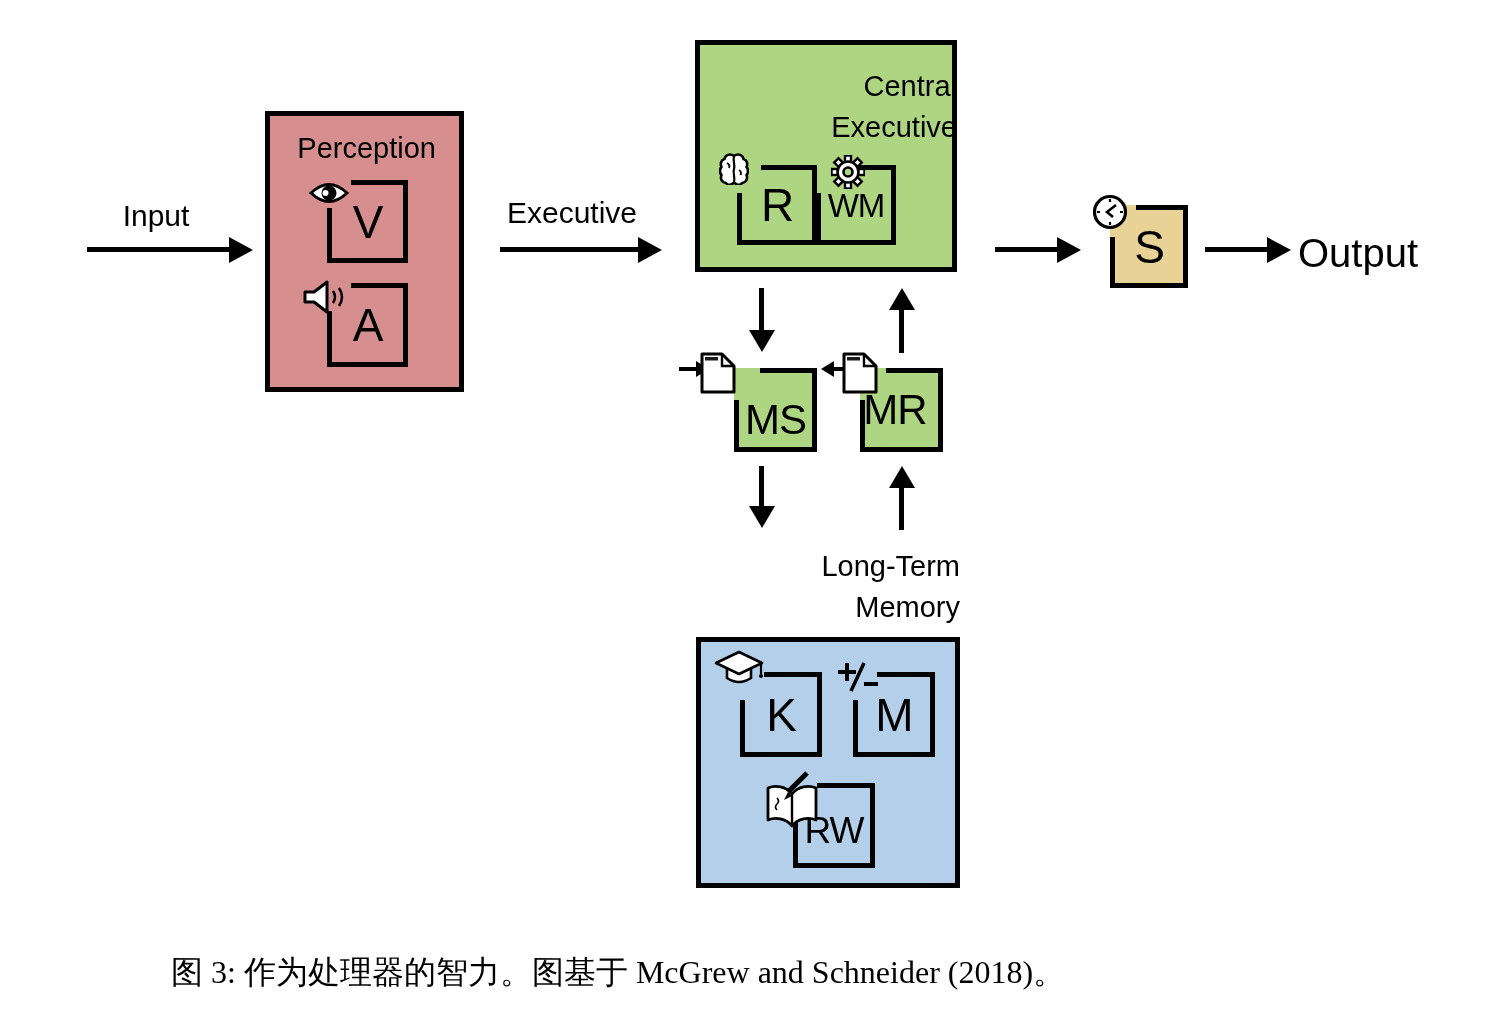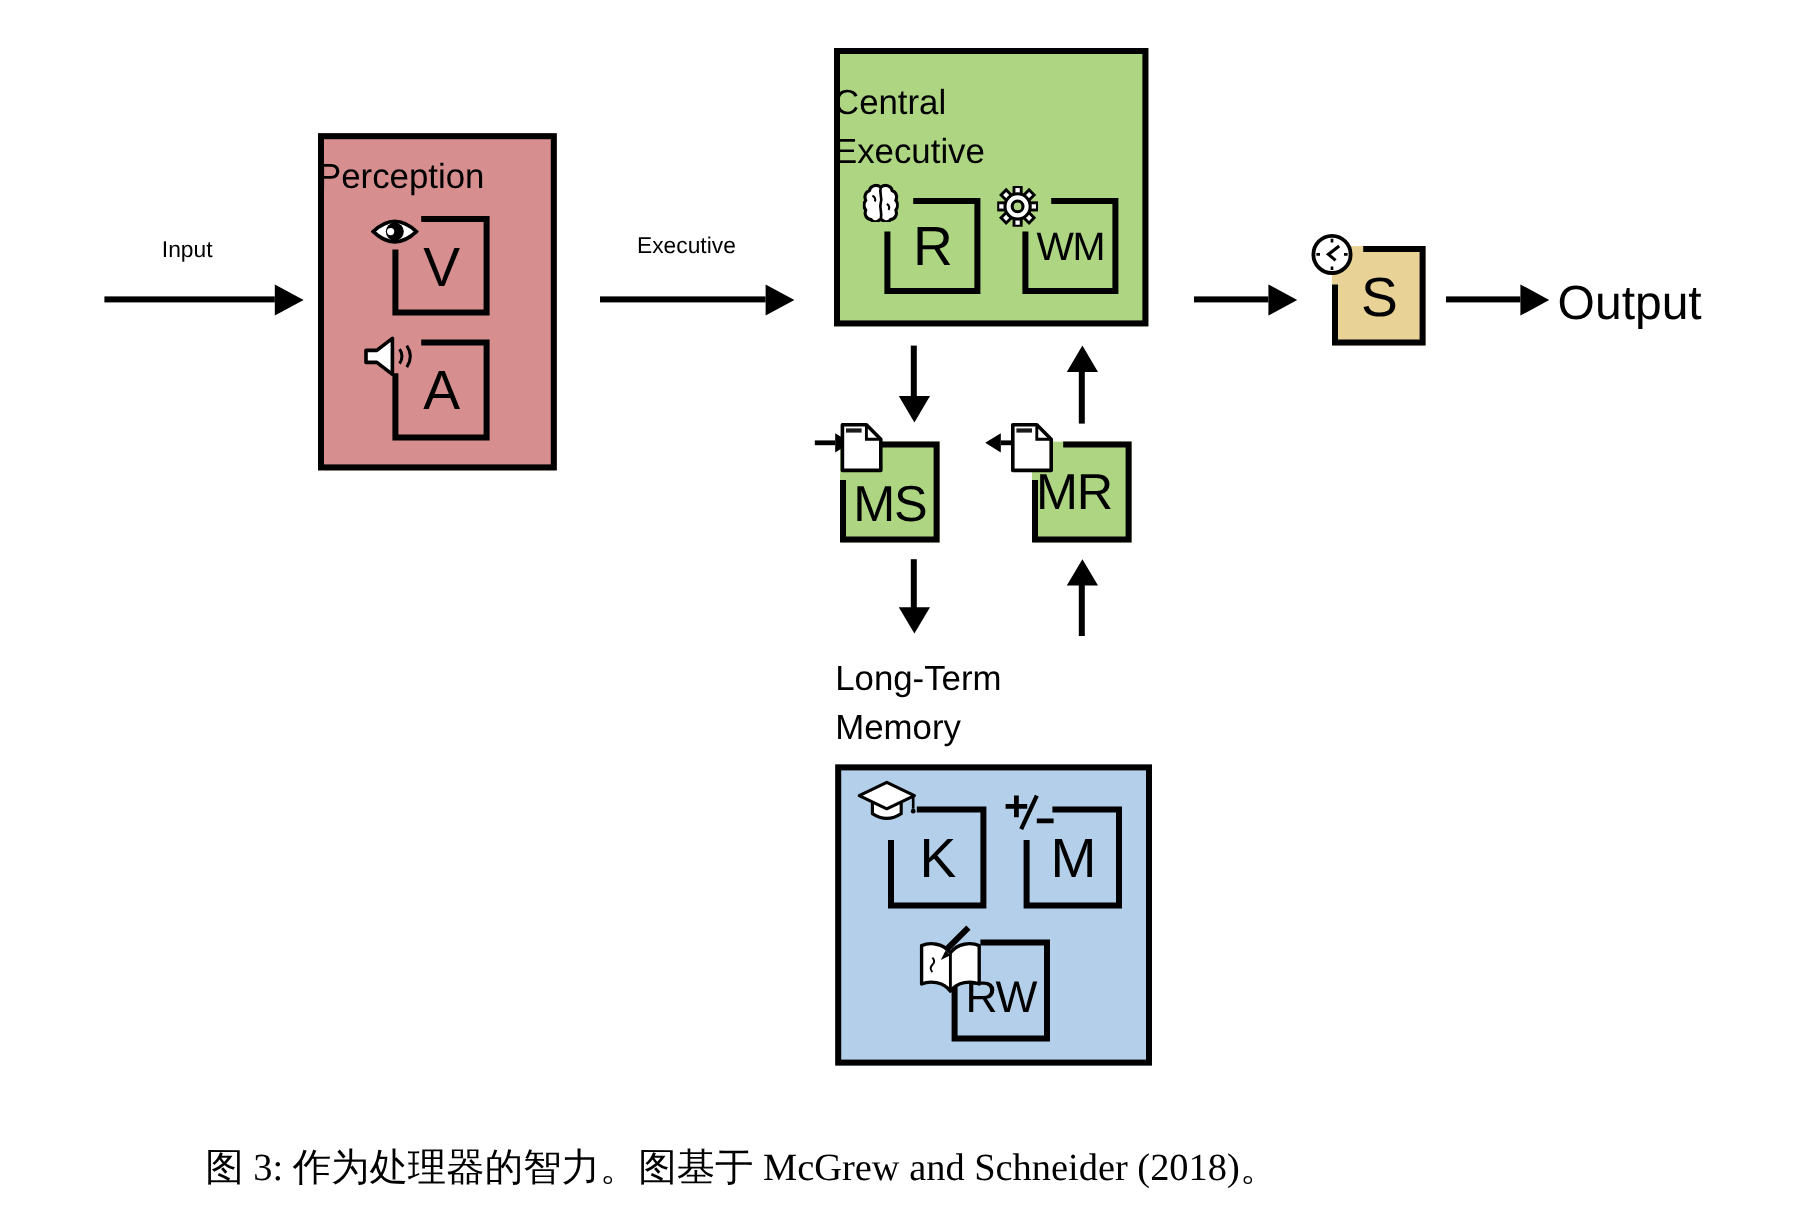--- a/index.html
+++ b/index.html
@@ -1,21 +1,21 @@
 <!DOCTYPE html>
 <html><head>
 <meta charset="utf-8">
 <style>
   html,body{margin:0;padding:0;background:#fff}
   .canvas{position:relative;width:1506px;height:1020px;background:#fff;overflow:hidden;
           font-family:"Liberation Sans","DejaVu Sans",sans-serif;color:#000}
-  .lbl{position:absolute;font-size:19px;line-height:1.1;white-space:nowrap}
+  .lbl{position:absolute;font-size:30px;line-height:1.1;white-space:nowrap}
   .center{text-align:center}
   .obox{position:absolute;border:5px solid #000;box-sizing:border-box}
-  .btitle{position:absolute;font-size:29px;text-align:left;line-height:41px;white-space:nowrap}
+  .btitle{position:absolute;font-size:29px;text-align:right;line-height:41px;white-space:nowrap}
   .bracket{position:absolute;display:flex;align-items:center;justify-content:center}
   .bracket svg{position:absolute;left:0;top:0;display:block;overflow:visible}
   .abbr{position:relative;font-size:46px;line-height:1;letter-spacing:-1px}
   .hline{position:absolute;height:5px;background:#000}
   .vline{position:absolute;width:5px;background:#000}
   .head-r{position:absolute;width:0;height:0;border-top:13px solid transparent;border-bottom:13px solid transparent;border-left:24px solid #000}
   .head-l-sm{position:absolute;width:0;height:0;border-top:8px solid transparent;border-bottom:8px solid transparent;border-right:13px solid #000}
   .head-r-sm{position:absolute;width:0;height:0;border-top:8px solid transparent;border-bottom:8px solid transparent;border-left:13px solid #000}
   .head-d{position:absolute;width:0;height:0;border-left:13px solid transparent;border-right:13px solid transparent;border-top:22px solid #000}
   .head-u{position:absolute;width:0;height:0;border-left:13px solid transparent;border-right:13px solid transparent;border-bottom:22px solid #000}
@@ -56,21 +56,21 @@
     <span class="abbr">A</span>
   </div>
 
   <div class="bracket" style="left:737px;top:165px;width:80px;height:80px">
     <svg width="80" height="80" viewBox="0 0 80 80">
         <path d="M24 2.5 H77.5 V77.5 H2.5 V28" fill="none" stroke="#000" stroke-width="5"></path>
       </svg>
     <span class="abbr">R</span>
   </div>
 
-  <div class="bracket" style="left:852px;top:165px;width:80px;height:80px">
+  <div class="bracket" style="left:816px;top:165px;width:80px;height:80px">
     <svg width="80" height="80" viewBox="0 0 80 80">
         <path d="M24 2.5 H77.5 V77.5 H2.5 V28" fill="none" stroke="#000" stroke-width="5"></path>
       </svg>
     <span class="abbr" style="font-size:33px">WM</span>
   </div>
 
   <div class="bracket" style="left:740px;top:672px;width:82px;height:85px">
     <svg width="82" height="85" viewBox="0 0 82 85">
         <path d="M24 2.5 H79.5 V82.5 H2.5 V28" fill="none" stroke="#000" stroke-width="5"></path>
       </svg>
@@ -84,21 +84,21 @@
     <span class="abbr">M</span>
   </div>
 
   <div class="bracket" style="left:793px;top:783px;width:82px;height:95px">
     <svg width="82" height="85" viewBox="0 0 82 85">
         <path d="M24 2.5 H79.5 V82.5 H2.5 V28" fill="none" stroke="#000" stroke-width="5"></path>
       </svg>
     <span class="abbr" style="font-size:37px">RW</span>
   </div>
 
-  <div class="bracket" style="left:700px;top:368px;width:83px;height:104px">
+  <div class="bracket" style="left:734px;top:368px;width:83px;height:104px">
     <svg width="83" height="84" viewBox="0 0 83 84">
         <rect x="0" y="0" width="83" height="84" fill="#aed581"></rect>
         <path d="M26 2.5 H80.5 V81.5 H2.5 V32" fill="none" stroke="#000" stroke-width="5"></path>
       </svg>
     <span class="abbr" style="font-size:42px">MS</span>
   </div>
 
   <div class="bracket" style="left:860px;top:368px;width:70px;height:84px">
     <svg width="83" height="84" viewBox="0 0 83 84">
         <rect x="0" y="0" width="83" height="84" fill="#aed581"></rect>

